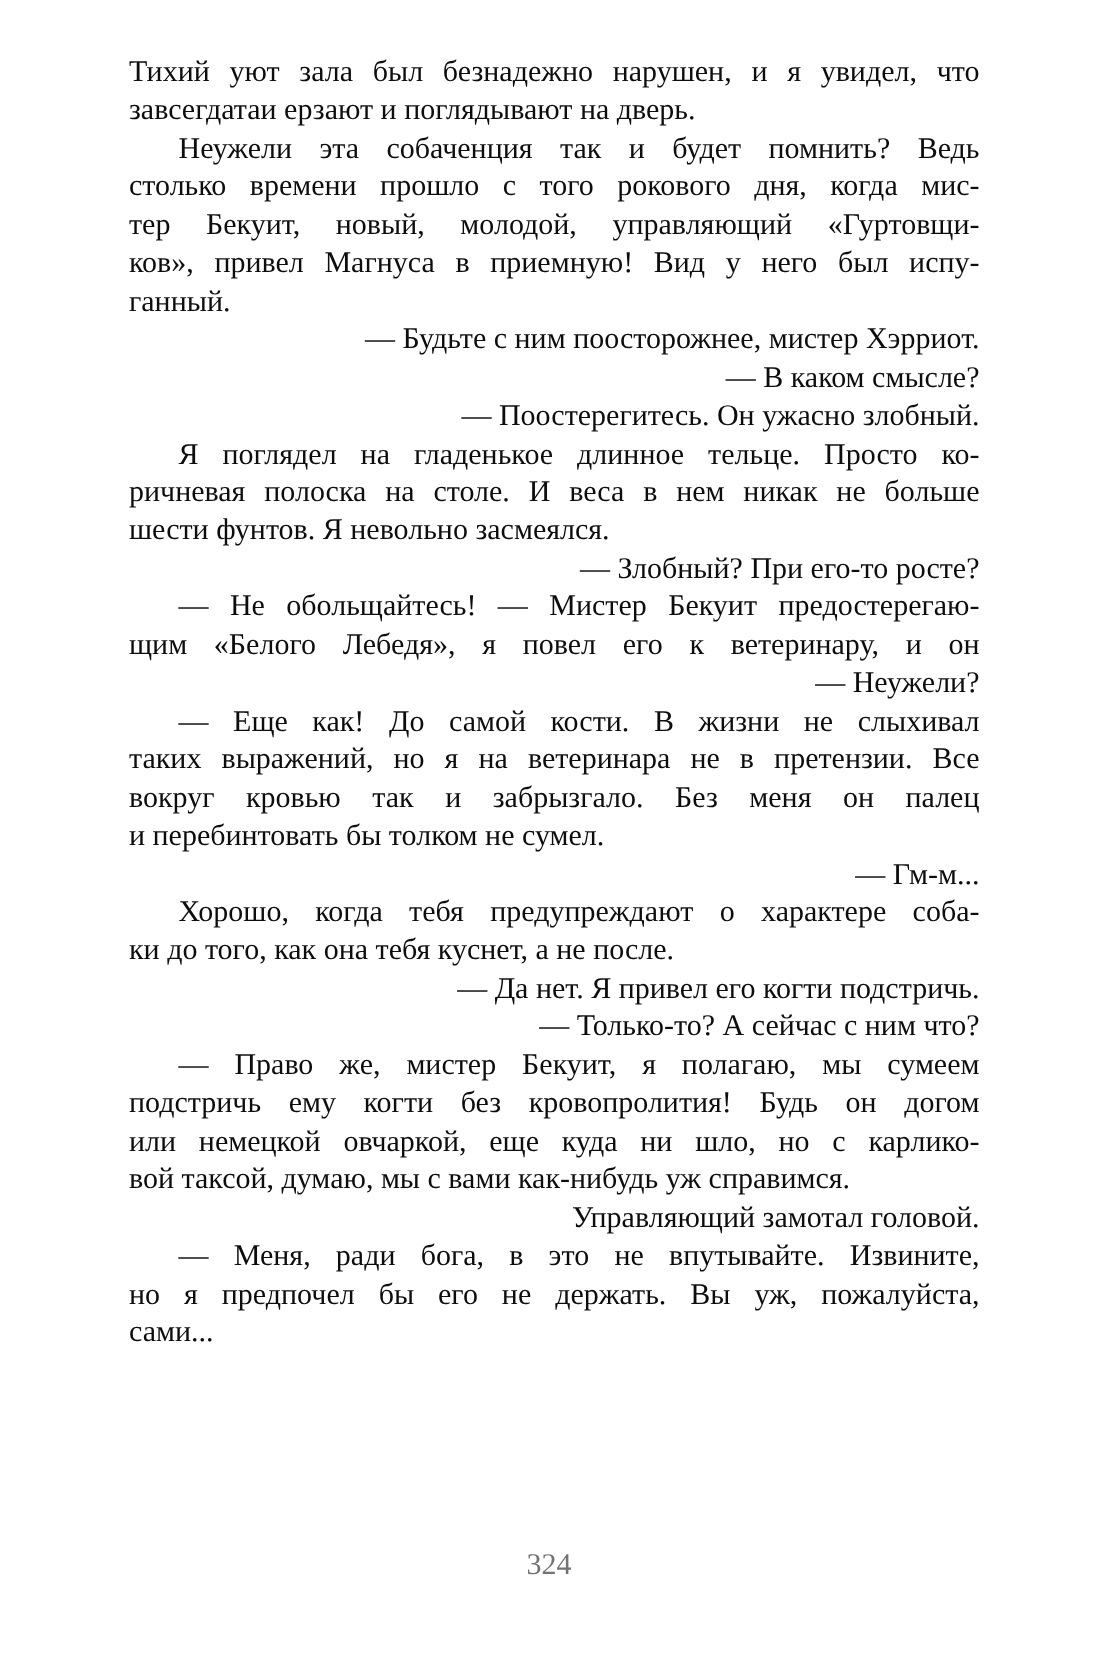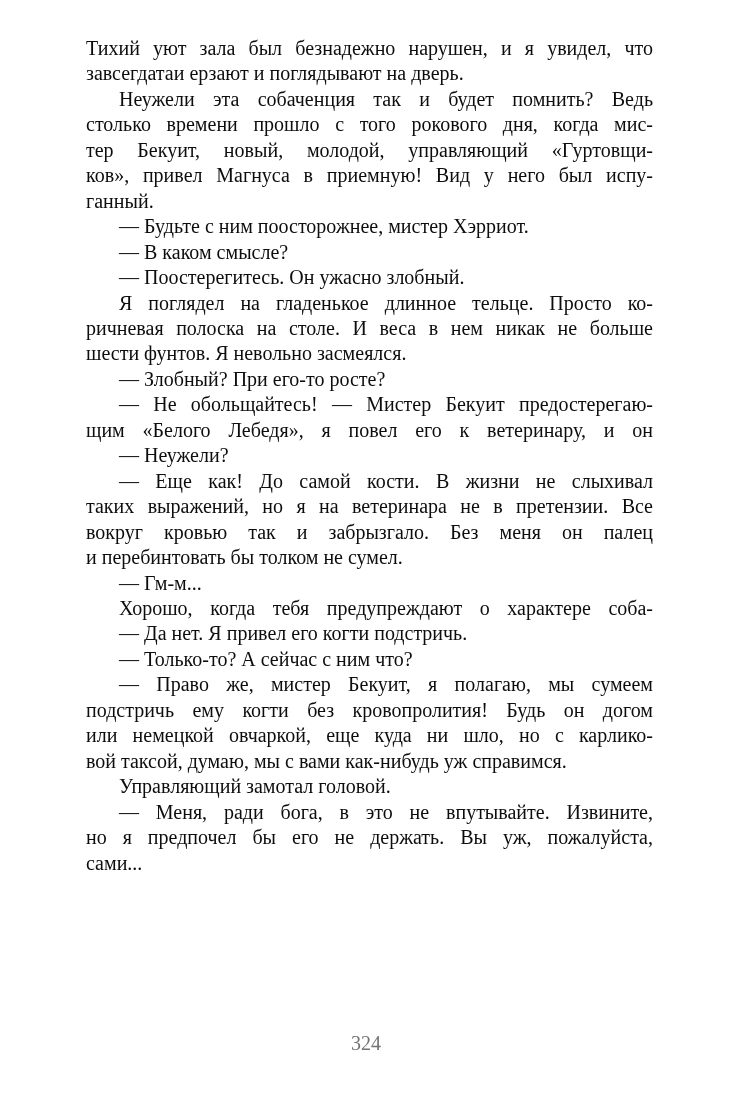--- a/index.html
+++ b/index.html
@@ -29,20 +29,21 @@
   .line {
     white-space: normal;
     text-align: left;
   }
   .line.justify {
     text-align: justify;
     text-align-last: justify;
   }
   .line.indent {
     text-indent: 33px;
+    text-align: right;
   }
   .page-number {
     position: absolute;
     left: 0;
     top: 1032px;
     width: 100%;
     text-align: center;
     font-size: 20px;
     color: #737373;
   }
@@ -68,20 +69,21 @@
       <div class="line indent">— Злобный? При его-то росте?</div>
       <div class="line justify indent">— Не обольщайтесь! — Мистер Бекуит предостерегаю-</div>
       <div class="line justify">щим «Белого Лебедя», я повел его к ветеринару, и он</div>
       <div class="line indent">— Неужели?</div>
       <div class="line justify indent">— Еще как! До самой кости. В жизни не слыхивал</div>
       <div class="line justify">таких выражений, но я на ветеринара не в претензии. Все</div>
       <div class="line justify">вокруг кровью так и забрызгало. Без меня он палец</div>
       <div class="line">и перебинтовать бы толком не сумел.</div>
       <div class="line indent">— Гм-м...</div>
       <div class="line justify indent">Хорошо, когда тебя предупреждают о характере соба-</div>
+      <div class="line">ки до того, как она тебя куснет, а не после.</div>
       <div class="line indent">— Да нет. Я привел его когти подстричь.</div>
       <div class="line indent">— Только-то? А сейчас с ним что?</div>
       <div class="line justify indent">— Право же, мистер Бекуит, я полагаю, мы сумеем</div>
       <div class="line justify">подстричь ему когти без кровопролития! Будь он догом</div>
       <div class="line justify">или немецкой овчаркой, еще куда ни шло, но с карлико-</div>
       <div class="line">вой таксой, думаю, мы с вами как-нибудь уж справимся.</div>
       <div class="line indent">Управляющий замотал головой.</div>
       <div class="line justify indent">— Меня, ради бога, в это не впутывайте. Извините,</div>
       <div class="line justify">но я предпочел бы его не держать. Вы уж, пожалуйста,</div>
       <div class="line">сами...</div>

